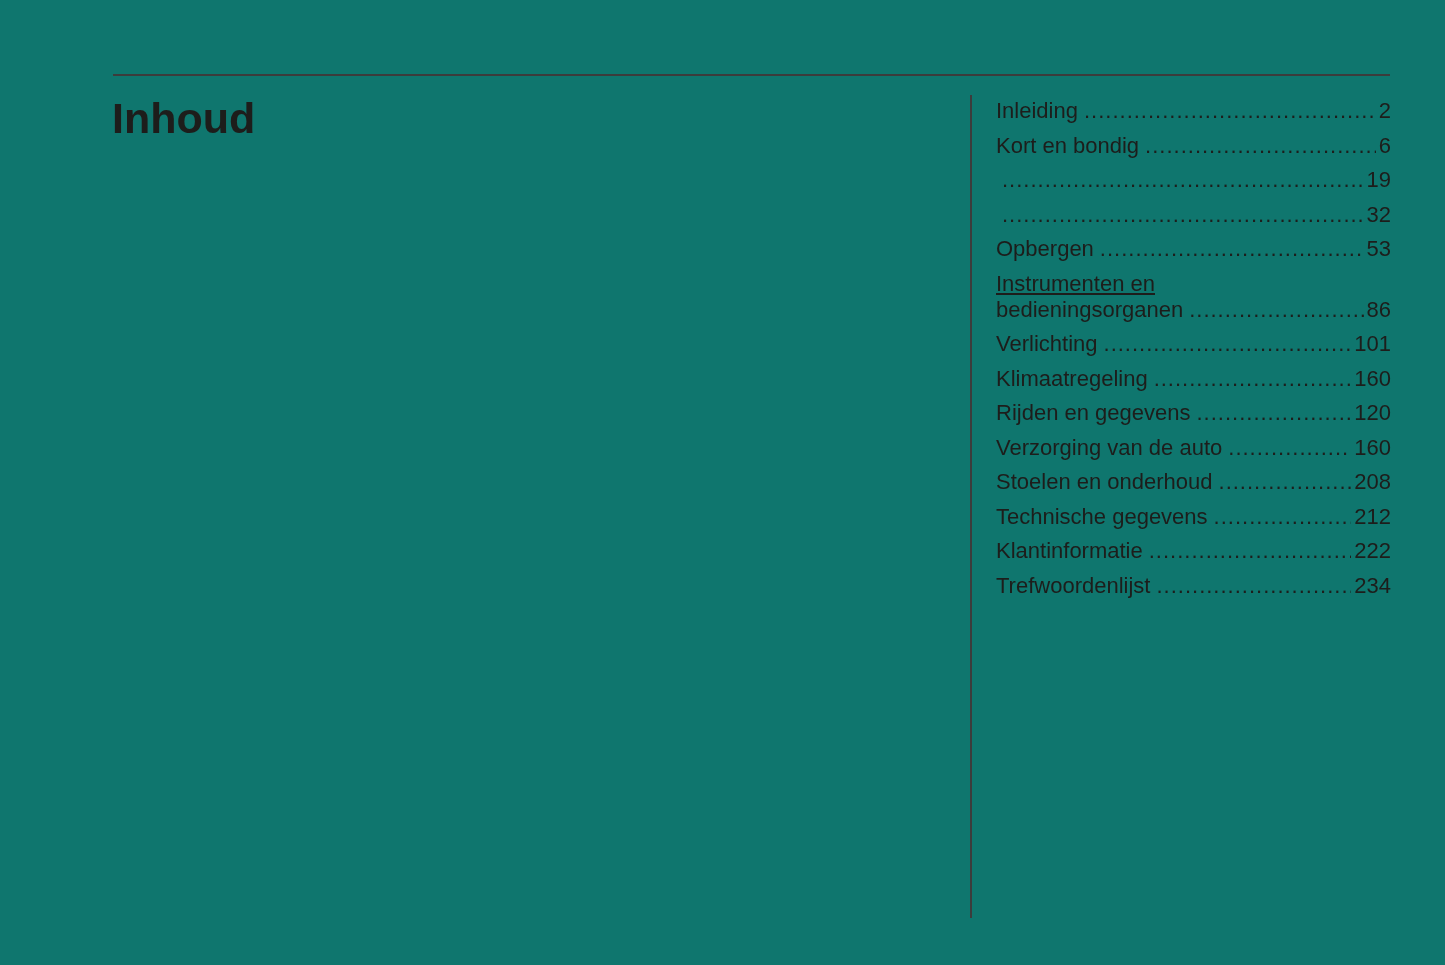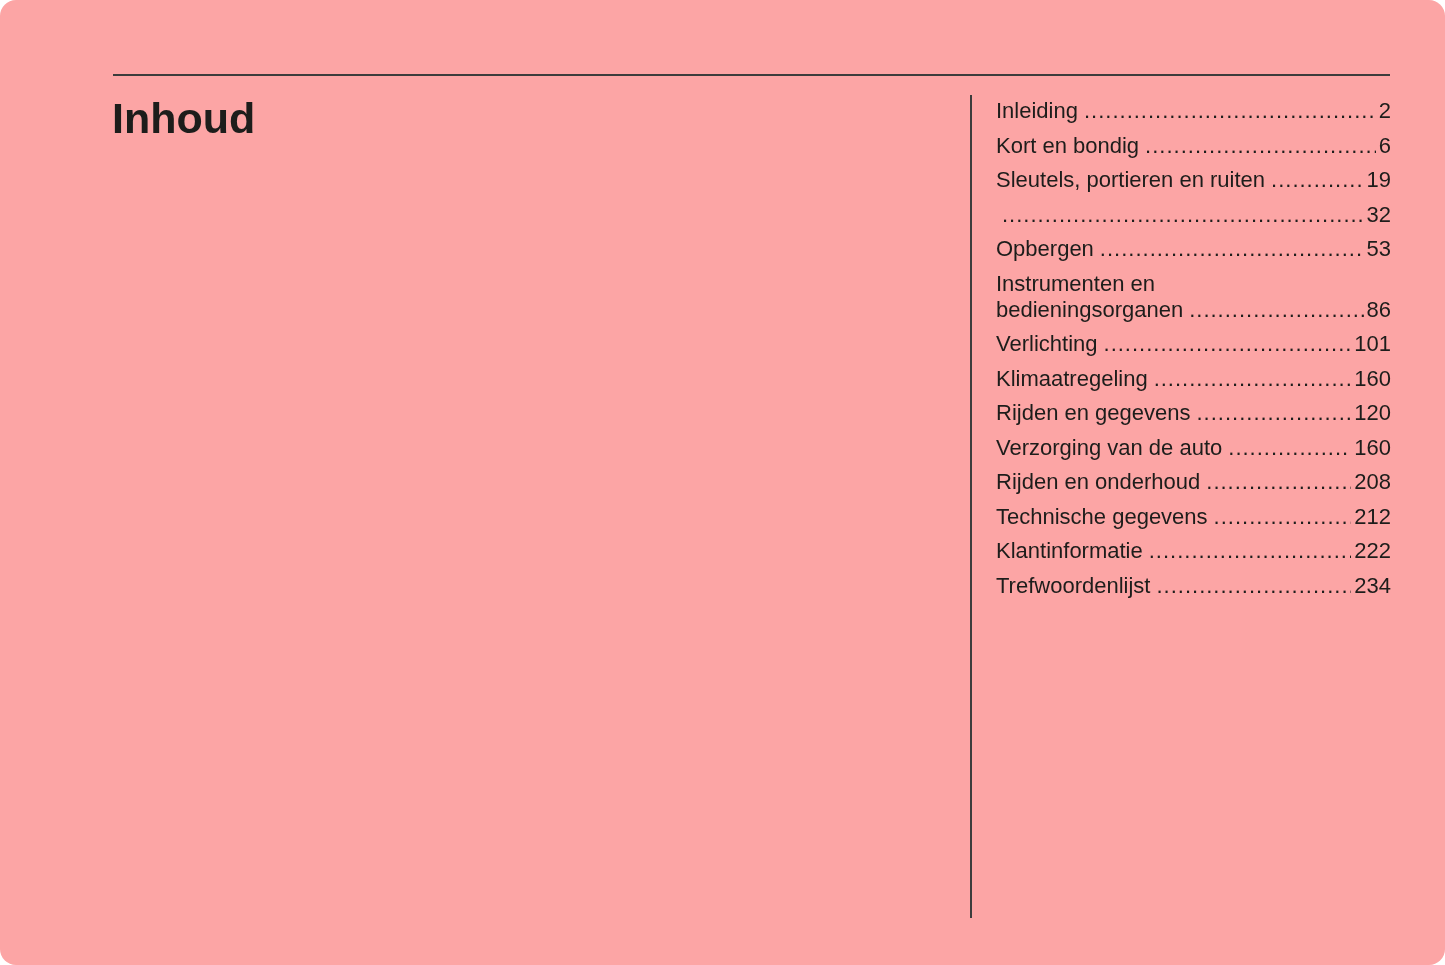--- a/index.html
+++ b/index.html
@@ -4,25 +4,24 @@
 <style>
   html, body {
     margin: 0;
     padding: 0;
     background: #ffffff;
   }
   .page {
     position: relative;
     width: 1445px;
     height: 965px;
-    background: #fca5a5;
+    background: #0f766e;
     font-family: "Liberation Sans", sans-serif;
     color: #1d1d1b;
     overflow: hidden;
-    border-radius: 16px;
   }
   .top-rule {
     position: absolute;
     left: 113px;
     top: 74px;
     width: 1277px;
     height: 2px;
     background: #3c3c3c;
   }
   .page-title {
@@ -58,20 +57,21 @@
   .toc-row {
     display: flex;
     align-items: center;
   }
   .toc-label {
     white-space: nowrap;
     flex: 0 0 auto;
   }
   .toc-prelabel {
     white-space: nowrap;
+    text-decoration: underline;
   }
   .toc-dots {
     flex: 1 1 auto;
     overflow: hidden;
     white-space: nowrap;
     letter-spacing: 1px;
     margin-left: 6px;
     margin-right: 3px;
   }
   .toc-page {
@@ -99,21 +99,20 @@
       <span class="toc-page">2</span>
     </div>
 
     <div class="toc-entry toc-row">
       <span class="toc-label">Kort en bondig</span>
       <span class="toc-dots">..........................................................................................</span>
       <span class="toc-page">6</span>
     </div>
 
     <div class="toc-entry toc-row">
-      <span class="toc-label">Sleutels, portieren en ruiten</span>
       <span class="toc-dots">..........................................................................................</span>
       <span class="toc-page">19</span>
     </div>
 
     <div class="toc-entry toc-row">
       <span class="toc-dots">..........................................................................................</span>
       <span class="toc-page">32</span>
     </div>
 
     <div class="toc-entry toc-row">
@@ -149,21 +148,21 @@
       <span class="toc-page">120</span>
     </div>
 
     <div class="toc-entry toc-row">
       <span class="toc-label">Verzorging van de auto</span>
       <span class="toc-dots">..........................................................................................</span>
       <span class="toc-page">160</span>
     </div>
 
     <div class="toc-entry toc-row">
-      <span class="toc-label">Rijden en onderhoud</span>
+      <span class="toc-label">Stoelen en onderhoud</span>
       <span class="toc-dots">..........................................................................................</span>
       <span class="toc-page">208</span>
     </div>
 
     <div class="toc-entry toc-row">
       <span class="toc-label">Technische gegevens</span>
       <span class="toc-dots">..........................................................................................</span>
       <span class="toc-page">212</span>
     </div>
 

